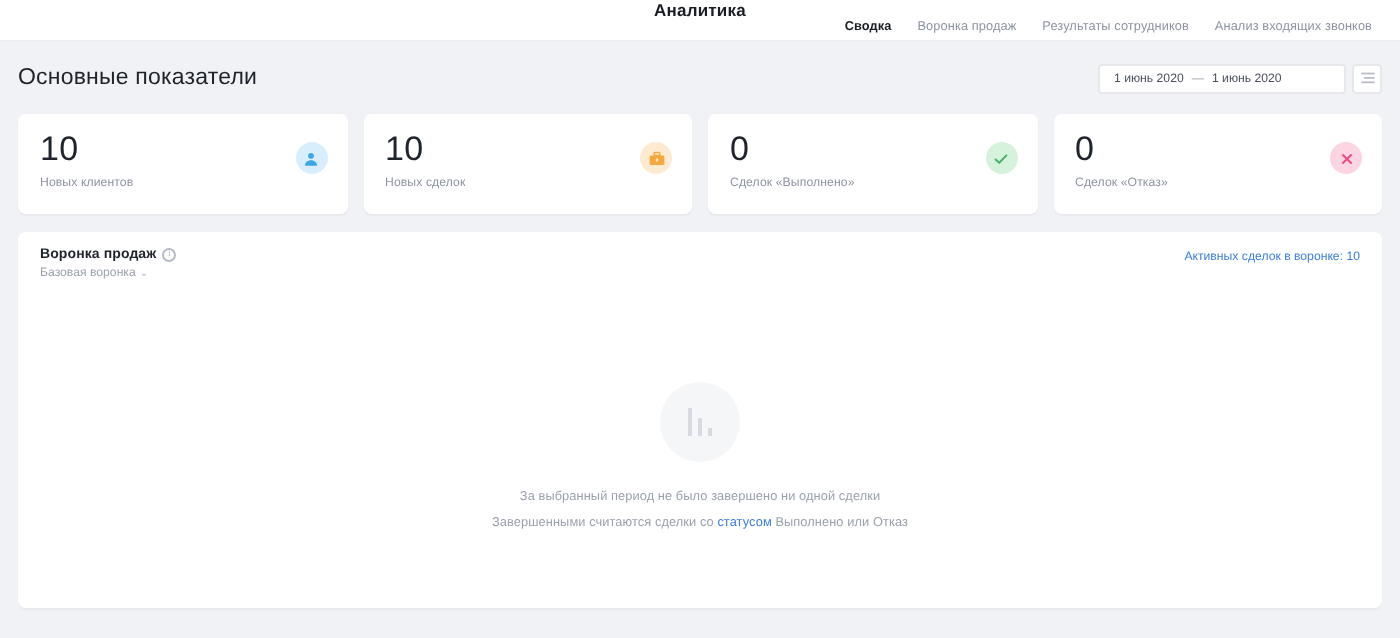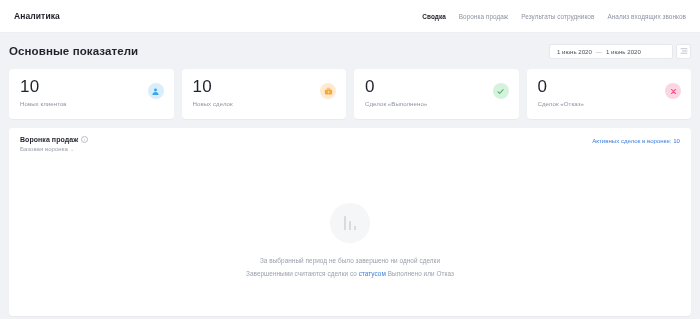--- a/index.html
+++ b/index.html
@@ -14,22 +14,23 @@
     color: #21242c;
     -webkit-font-smoothing: antialiased;
   }
 
   
   .topbar {
     height: 21px;
     background: #ffffff;
     display: flex;
     align-items: center;
-    padding: 16px 14px;
+    padding: 0 14px;
     border-bottom: 1px solid #eceef1;
+    flex-direction: column;
   }
   .app-title {
     font-size: 8.5px;
     font-weight: bold;
     letter-spacing: .1px;
     color: #1a1d24;
   }
   .topnav {
     margin-left: auto;
     display: flex;
@@ -52,21 +53,21 @@
   .page { padding: 9px 9px 0 9px; }
 
   .section-head {
     display: flex;
     align-items: center;
     margin-bottom: 9px;
     height: 18px;
   }
   .section-title {
     font-size: 11.5px;
-    font-weight: bold;
+    font-weight: normal;
     color: #1f232b;
     letter-spacing: .1px;
   }
   .head-right {
     margin-left: auto;
     display: flex;
     align-items: center;
     gap: 3px;
   }
   .date-range {

